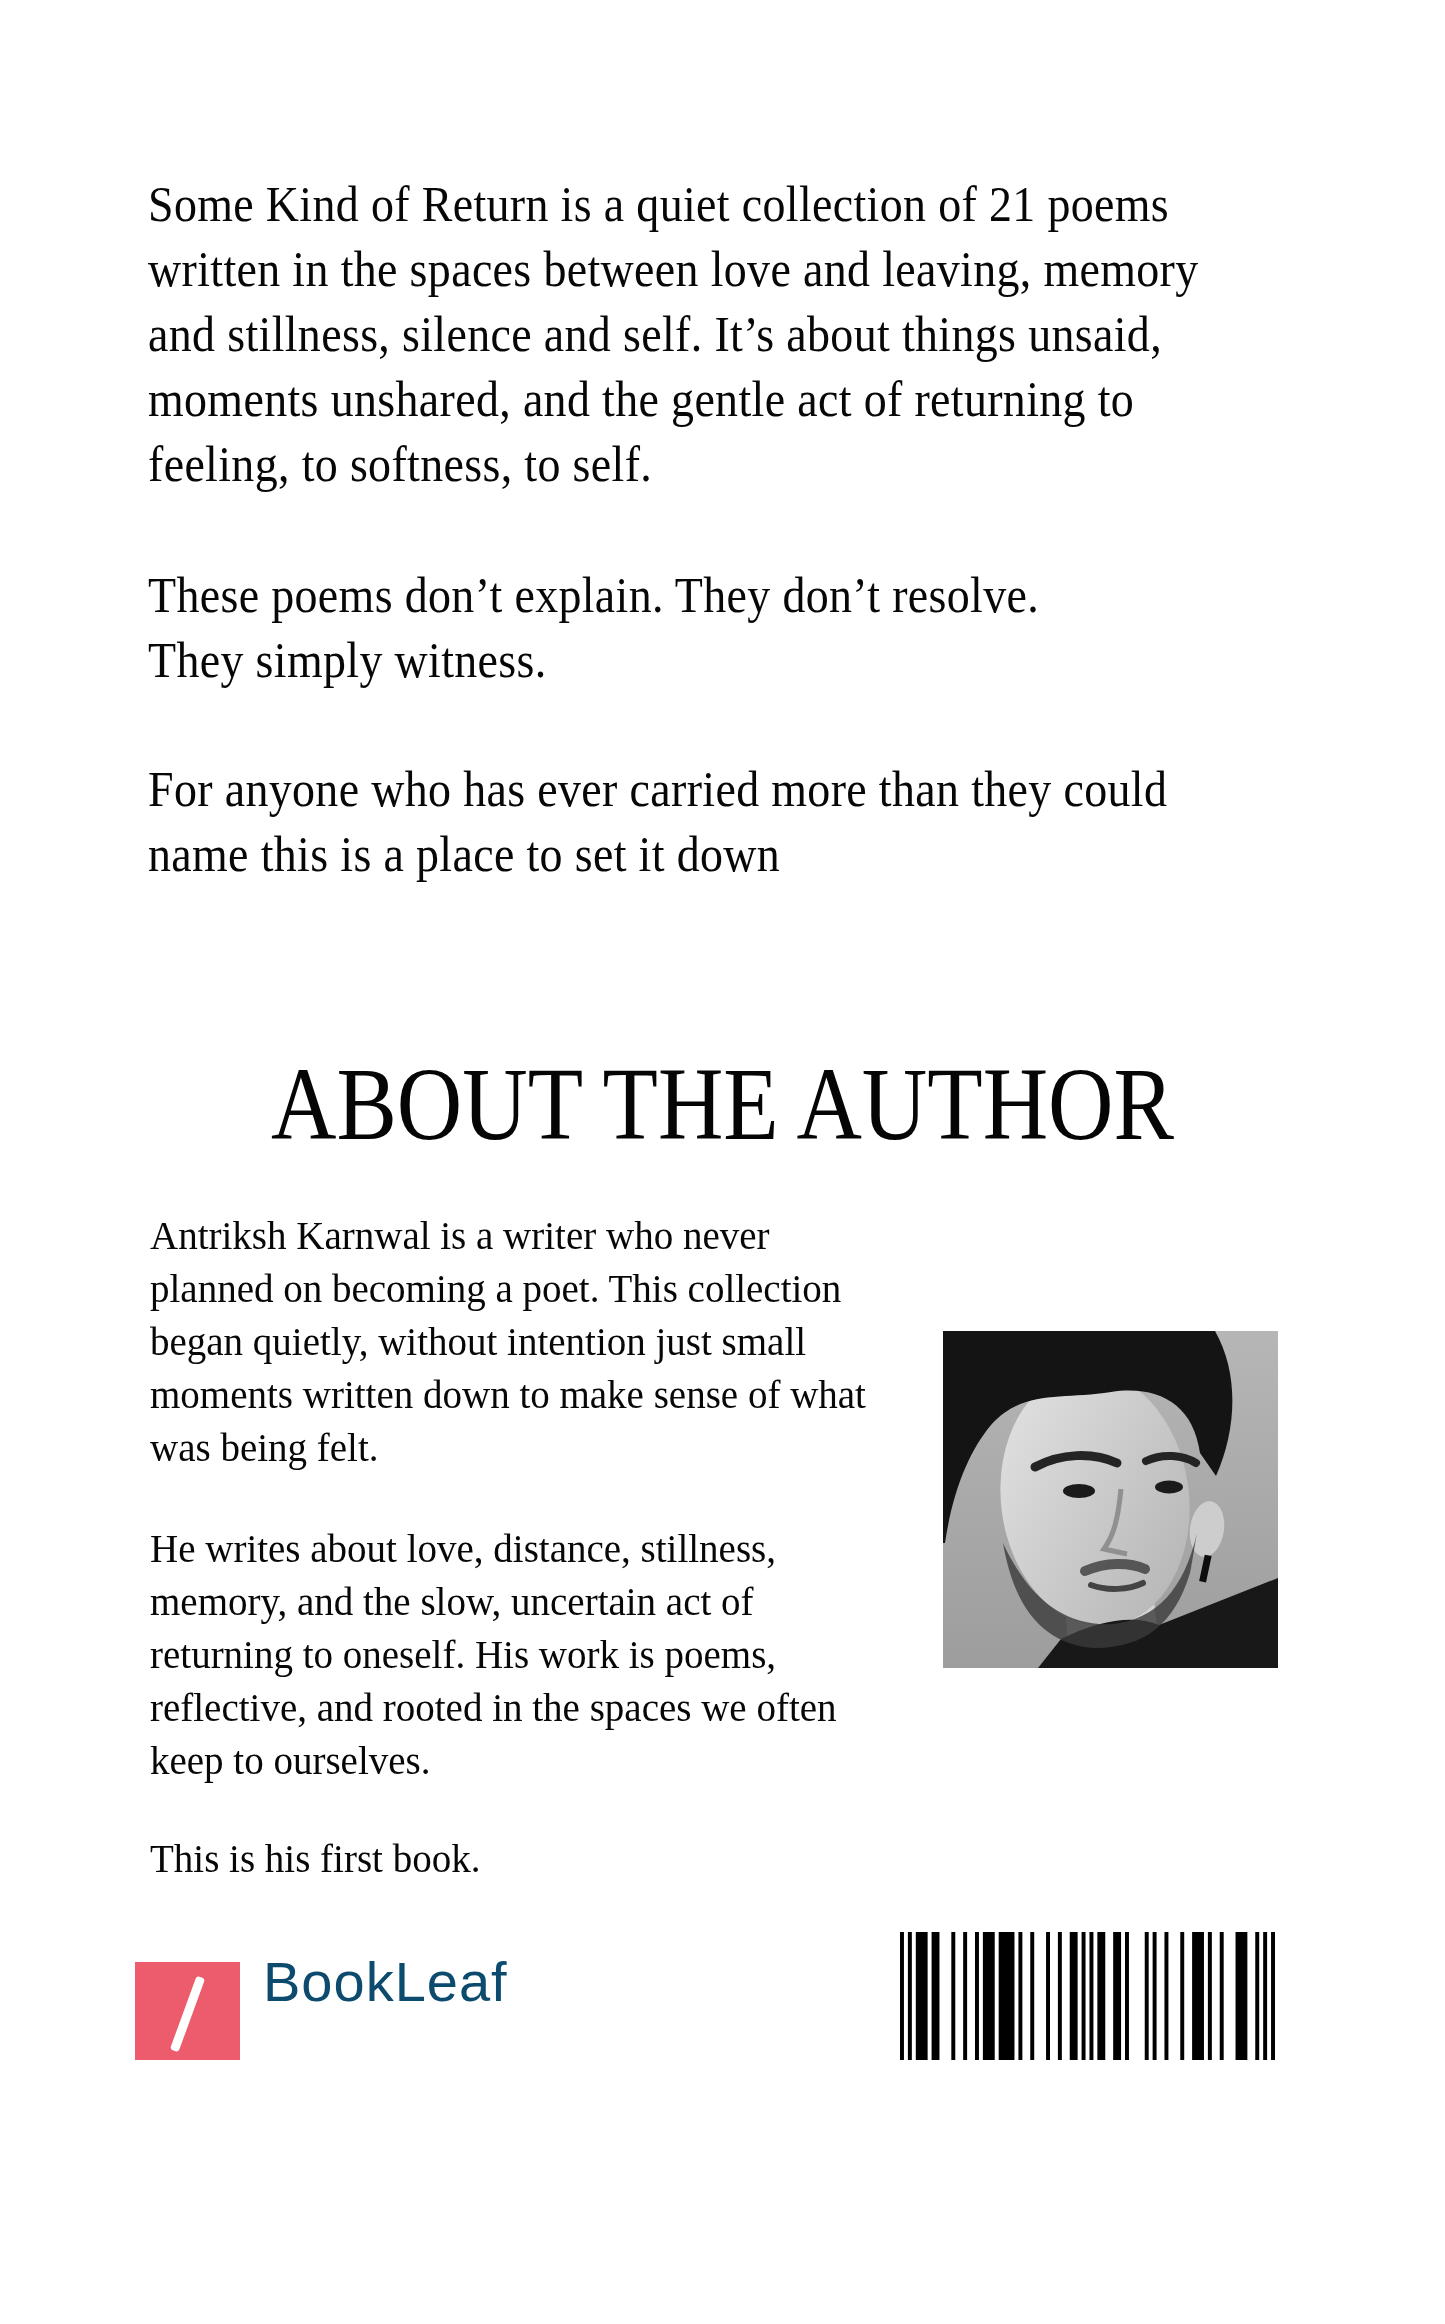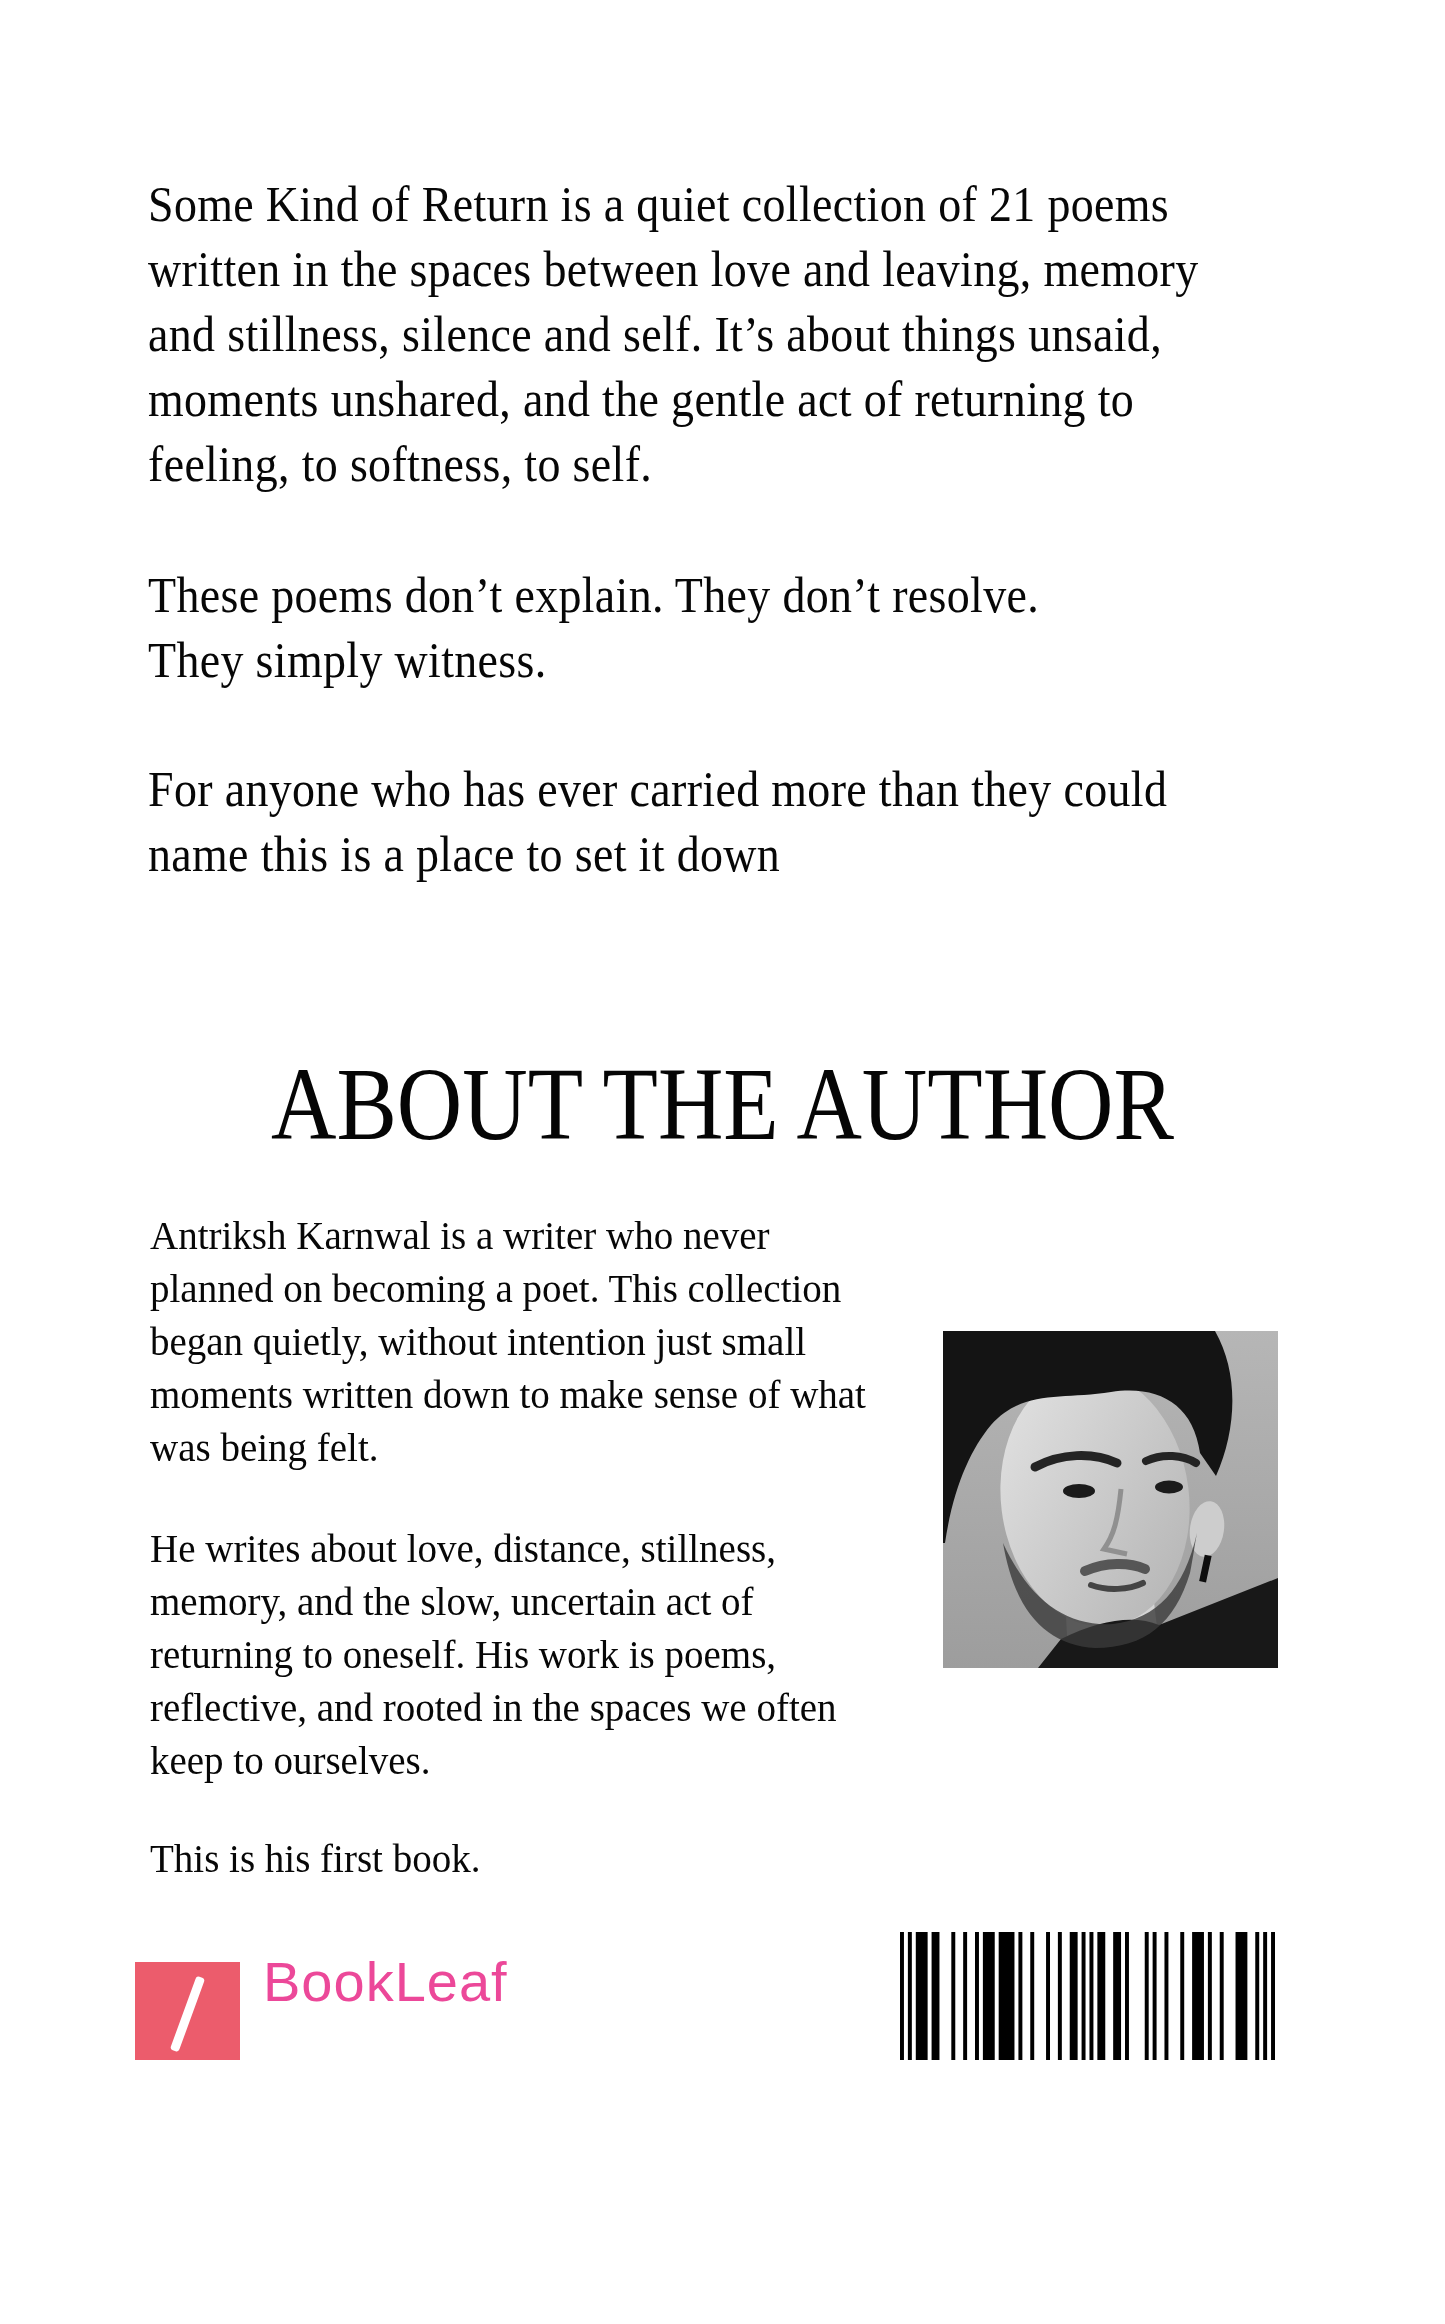--- a/index.html
+++ b/index.html
@@ -35,21 +35,21 @@
   .photo svg{display:block;width:100%;height:100%;}
   
   .logo-mark{position:absolute;left:135px;top:1962px;width:105px;height:104px;}
   .logo-slash{
     position:absolute;left:48px;top:13px;width:9px;height:78px;
     background:#ffffff;border-radius:3px;transform:rotate(20deg);
   }
   .logo-name{
     position:absolute;left:263px;top:1951px;
     font-family:"Liberation Sans",sans-serif;font-weight:300;
-    font-size:56px;line-height:61px;color:#ec4899;letter-spacing:1px;
+    font-size:56px;line-height:61px;color:#0c4a6e;letter-spacing:1px;
   }
   .logo-regions{
     position:absolute;left:135px;top:2086px;width:390px;text-align:center;
     font-family:"Liberation Sans",sans-serif;font-weight:300;
     font-size:33px;color:#3d3d3d;letter-spacing:1px;
   }
   
   .barcode{position:absolute;left:900px;top:1932px;width:375px;height:151px;}
   .barcode-number{
     position:absolute;left:943px;top:2088px;width:390px;text-align:center;

